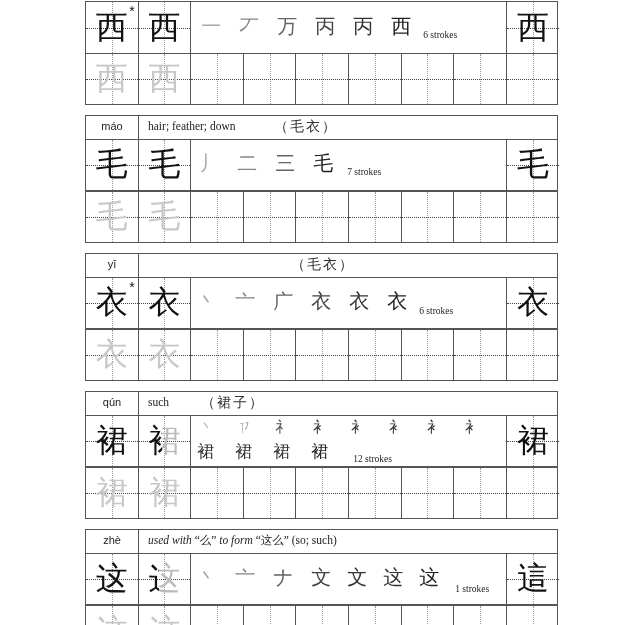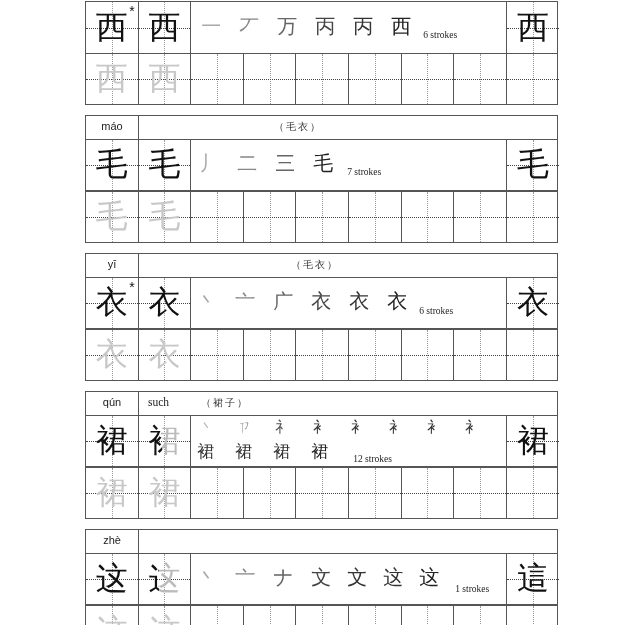--- a/index.html
+++ b/index.html
@@ -19,21 +19,21 @@
     border-right: 1.5px solid #555; box-sizing: border-box;
     font-family: "Liberation Sans", "DejaVu Sans", sans-serif;
     font-size: 11px; text-align: center; line-height: 21px; color: #222;
   }
   .hdr .meaning {
     position: absolute; left: 62px; top: 0; height: 100%;
     font-size: 11.5px; line-height: 21px; white-space: nowrap; color: #222;
   }
   .hdr .meaning i { font-style: italic; }
   .hdr .word {
-    position: absolute; top: 0; font-size: 10px; line-height: 21px; color: #333;
+    position: absolute; top: 0; font-size: 14px; line-height: 21px; color: #333;
     font-family: "DejaVu Sans", sans-serif; letter-spacing: 2px;
   }
   .row {
     position: absolute; left: 0; width: 473px; height: 52px;
     border: 1.5px solid #555; box-sizing: border-box;
   }
   .cell {
     position: absolute; top: 0; width: 52.6px; height: 100%;
     box-sizing: border-box; border-right: 1.5px solid #555;
   }
@@ -138,20 +138,21 @@
     <div class="cell last" style="left:420.8px">
         <div class="guide-v"></div>
         <div class="guide-h"></div>
       </div>
   </div>
 </div>
 
 <div class="section" style="top:115px;">
   <div class="hdr" style="top:0;">
     <div class="pinyin">máo</div>
+    <div class="meaning">hair; feather; down</div>
     <div class="word" style="left:188px">（毛衣）</div>
   </div>
   <div class="row" style="top:24px;">
     <div class="cell" style="left:0">
       <div class="guide-v"></div>
         <div class="guide-h"></div>
       <div class="char">毛</div>
     </div>
     <div class="cell" style="left:52.6px">
       <div class="guide-v"></div>
@@ -363,20 +364,21 @@
     <div class="cell last" style="left:420.8px">
         <div class="guide-v"></div>
         <div class="guide-h"></div>
       </div>
   </div>
 </div>
 
 <div class="section" style="top:529px;">
   <div class="hdr" style="top:0;">
     <div class="pinyin">zhè</div>
+    <div class="meaning"><i>used with</i><span> “么” </span><i>to form</i><span> “这么” (so; such)</span></div>
   </div>
   <div class="row" style="top:24px;">
     <div class="cell" style="left:0">
       <div class="guide-v"></div>
         <div class="guide-h"></div>
       <div class="char">这</div>
     </div>
     <div class="cell" style="left:52.6px">
       <div class="guide-v"></div>
         <div class="guide-h"></div>

